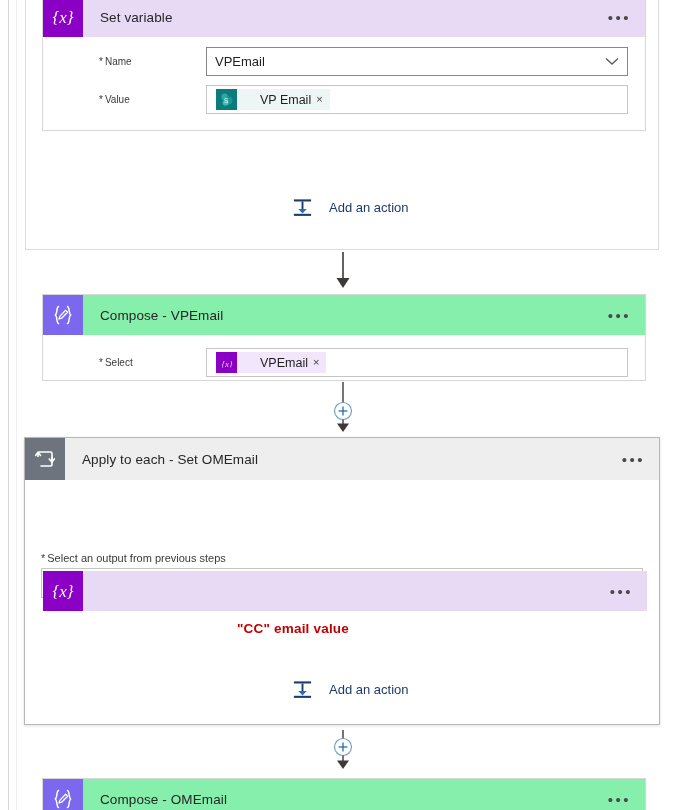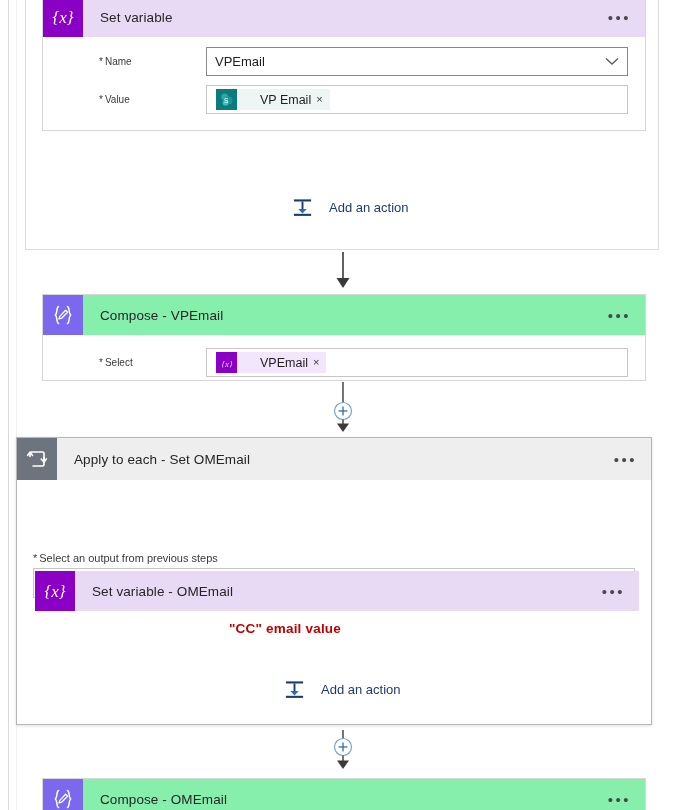--- a/index.html
+++ b/index.html
@@ -176,21 +176,21 @@
     <svg width="26" height="52" viewBox="0 0 26 52">
       <line x1="13" y1="0" x2="13" y2="21" stroke="#3b3a39" stroke-width="1.4"></line>
       <circle cx="13" cy="29" r="8.5" fill="#ffffff" stroke="#6fa8bf" stroke-width="1.2"></circle>
       <line x1="8.6" y1="29" x2="17.4" y2="29" stroke="#2d6ca8" stroke-width="1.3"></line>
       <line x1="13" y1="24.6" x2="13" y2="33.4" stroke="#2d6ca8" stroke-width="1.3"></line>
       <line x1="13" y1="37.5" x2="13" y2="44" stroke="#3b3a39" stroke-width="1.4"></line>
       <path d="M7 41.5 L13 50 L19 41.5 Z" fill="#3b3a39"></path>
     </svg>
   </div>
 
-  <div class="loop-scope" style="left:16px;top:437px;width:636px;height:288px;">
+  <div class="loop-scope" style="left:24px;top:437px;width:636px;height:288px;">
 
     <div class="loop-head">
       <div class="icon-box loop">
         <svg width="24" height="24" viewBox="0 0 24 24">
           <path d="M5 9.5 V6.5 A1.5 1.5 0 0 1 6.5 5 H17.5 A1.5 1.5 0 0 1 19 6.5 V14" fill="none" stroke="#ffffff" stroke-width="1.6" stroke-linecap="round"></path>
           <path d="M19 10.5 V17.5 A1.5 1.5 0 0 1 17.5 19 H8" fill="none" stroke="#ffffff" stroke-width="1.6" stroke-linecap="round"></path>
           <path d="M16.2 12 L19 15.2 L21.4 11.9" fill="none" stroke="#ffffff" stroke-width="1.6" stroke-linecap="round" stroke-linejoin="round"></path>
           <path d="M2.6 8.4 L5 5.2 L7.6 8.4" fill="none" stroke="#ffffff" stroke-width="1.6" stroke-linecap="round" stroke-linejoin="round"></path>
         </svg>
       </div>
@@ -217,21 +217,20 @@
         </span>
       </div>
 
       <div class="card" style="left:18px;top:133px;width:604px;height:40px;border:none;">
         <div class="card-head">
           <div class="icon-box setvar">
             <svg width="26" height="26" viewBox="0 0 26 26">
               <text x="13" y="19" text-anchor="middle" font-family="Liberation Serif, serif" font-size="17" fill="#ffffff" font-style="italic">{x}</text>
             </svg>
           </div>
-          <div class="card-title">Set variable - OMEmail</div>
           <div class="ellipsis">•••</div>
         </div>
       </div>
 
       <div class="annotation" style="left:18px;top:183px;width:500px;">"CC" email value</div>
 
       <div class="add-action" style="left:267px;top:241px;">
         <span>
           <svg width="21" height="21" viewBox="0 0 22 22">
             <rect x="2" y="2.5" width="18" height="2.2" fill="#1d3c6e"></rect>

